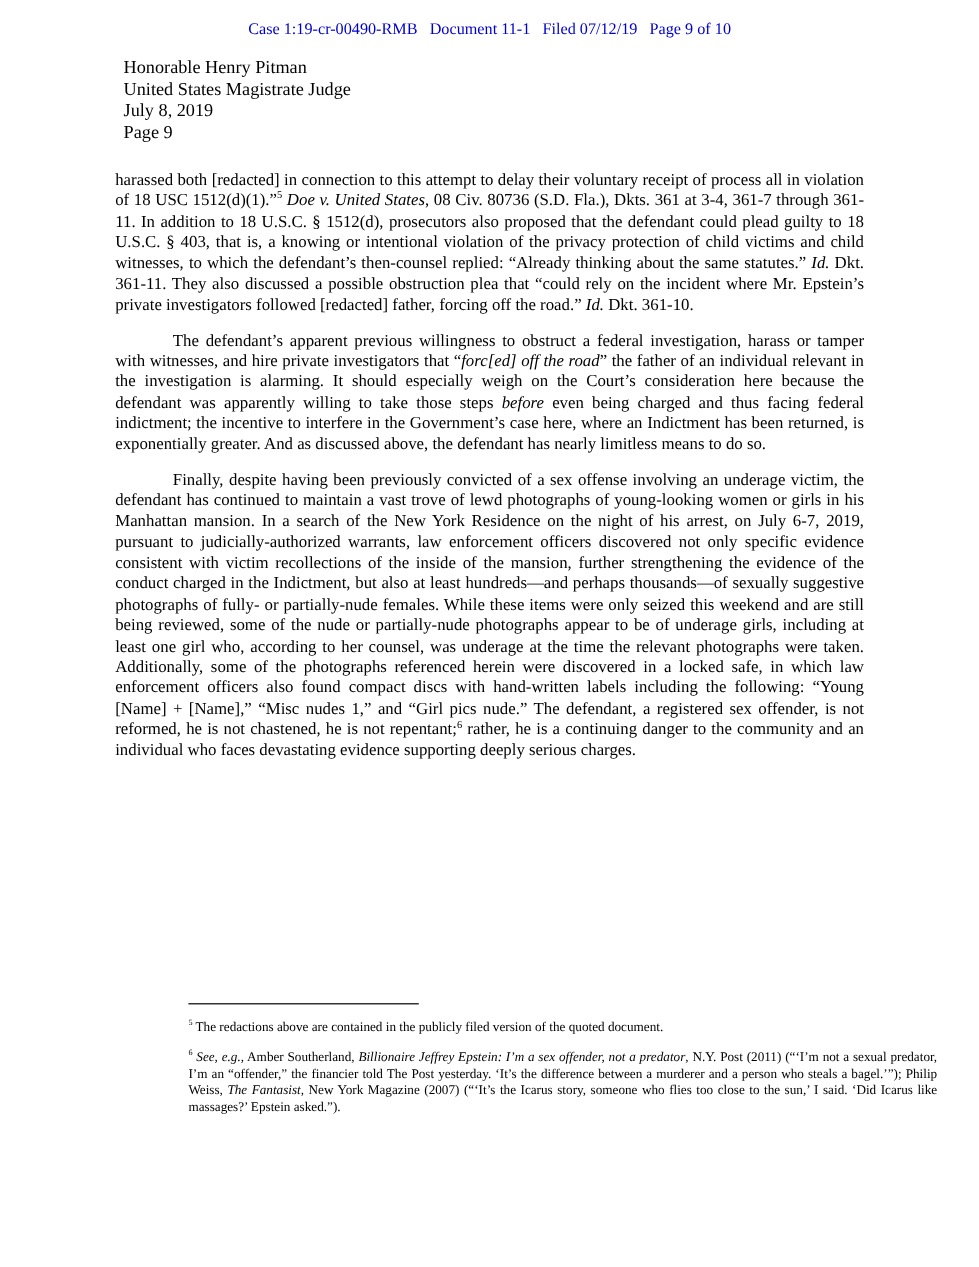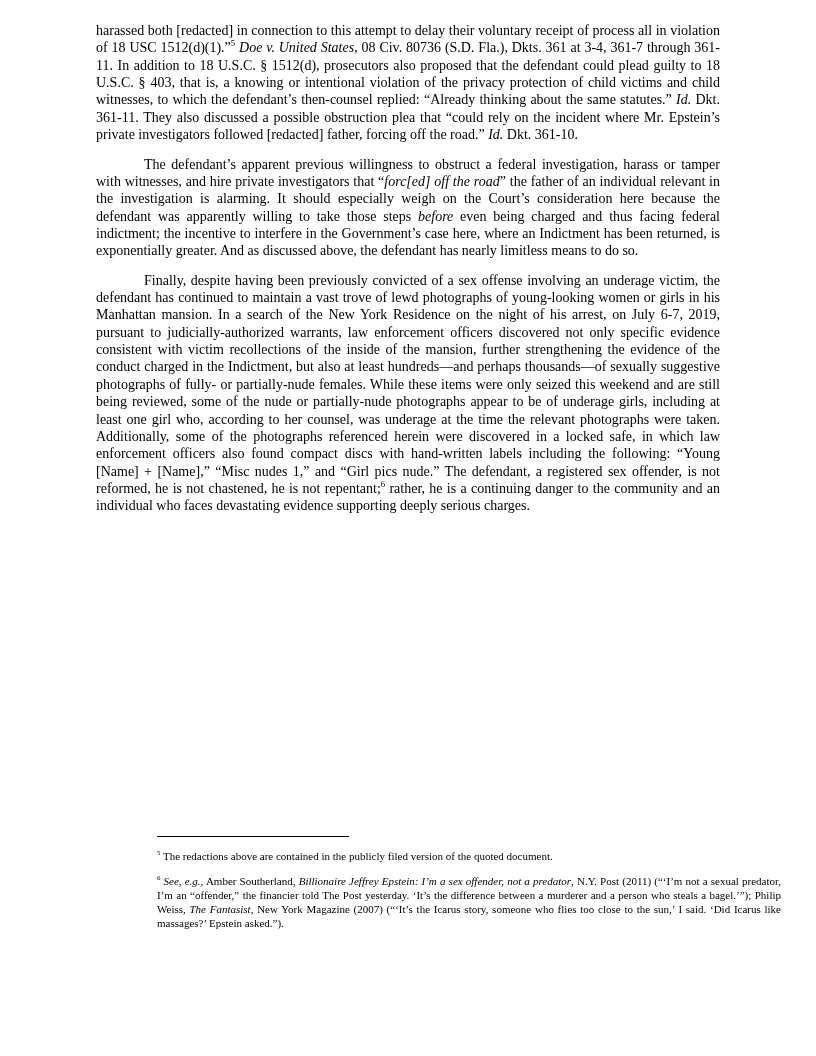--- a/index.html
+++ b/index.html
@@ -51,21 +51,28 @@
     border-top: 1px solid #000000;
     margin-bottom: 13px;
   }
   .fn { margin: 0 0 11px 0; }
 </style>
 </head>
 <body>
 
 <div class="page">
 
+  <div class="stamp" style="color: rgb(0, 0, 204);">Case 1:19-cr-00490-RMB   Document 11-1   Filed 07/12/19   Page 9 of 10</div>
 
+  <div class="address">
+    <div>Honorable Henry Pitman</div>
+    <div>United States Magistrate Judge</div>
+    <div>July 8, 2019</div>
+    <div>Page 9</div>
+  </div>
 
   <div class="letter-body">
     <p class="para"><span>harassed both [redacted] in connection to this attempt to delay their voluntary receipt of process all in violation of 18 USC 1512(d)(1).”</span><sup>5</sup><span>  </span><span class="it">Doe v. United States</span><span>, 08 Civ. 80736 (S.D. Fla.), Dkts. 361 at 3-4, 361-7 through 361-11.  In addition to 18 U.S.C. § 1512(d), prosecutors also proposed that the defendant could plead guilty to 18 U.S.C. § 403, that is, a knowing or intentional violation of the privacy protection of child victims and child witnesses, to which the defendant’s then-counsel replied: “Already thinking about the same statutes.”  </span><span class="it">Id.</span><span> Dkt. 361-11.  They also discussed a possible obstruction plea that “could rely on the incident where Mr. Epstein’s private investigators followed [redacted] father, forcing off the road.”  </span><span class="it">Id.</span><span> Dkt. 361-10.</span></p>
     <p class="para indent"><span>The defendant’s apparent previous willingness to obstruct a federal investigation, harass or tamper with witnesses, and hire private investigators that “</span><span class="it">forc[ed] off the road</span><span>” the father of an individual relevant in the investigation is alarming.  It should especially weigh on the Court’s consideration here because the defendant was apparently willing to take those steps </span><span class="it">before</span><span> even being charged and thus facing federal indictment; the incentive to interfere in the Government’s case here, where an Indictment has been returned, is exponentially greater.  And as discussed above, the defendant has nearly limitless means to do so.</span></p>
     <p class="para indent"><span>Finally, despite having been previously convicted of a sex offense involving an underage victim, the defendant has continued to maintain a vast trove of lewd photographs of young-looking women or girls in his Manhattan mansion.  In a search of the New York Residence on the night of his arrest, on July 6-7, 2019, pursuant to judicially-authorized warrants, law enforcement officers discovered not only specific evidence consistent with victim recollections of the inside of the mansion, further strengthening the evidence of the conduct charged in the Indictment, but also at least hundreds—and perhaps thousands—of sexually suggestive photographs of fully- or partially-nude females.  While these items were only seized this weekend and are still being reviewed, some of the nude or partially-nude photographs appear to be of underage girls, including at least one girl who, according to her counsel, was underage at the time the relevant photographs were taken.  Additionally, some of the photographs referenced herein were discovered in a locked safe, in which law enforcement officers also found compact discs with hand-written labels including the following: “Young [Name] + [Name],” “Misc nudes 1,” and “Girl pics nude.”  The defendant, a registered sex offender, is not reformed, he is not chastened, he is not repentant;</span><sup>6</sup><span> rather, he is a continuing danger to the community and an individual who faces devastating evidence supporting deeply serious charges.</span></p>
   </div>
 
   <div class="footnotes">
     <div class="fn-rule"></div>
     <p class="fn"><sup>5</sup><span> The redactions above are contained in the publicly filed version of the quoted document.</span></p>

